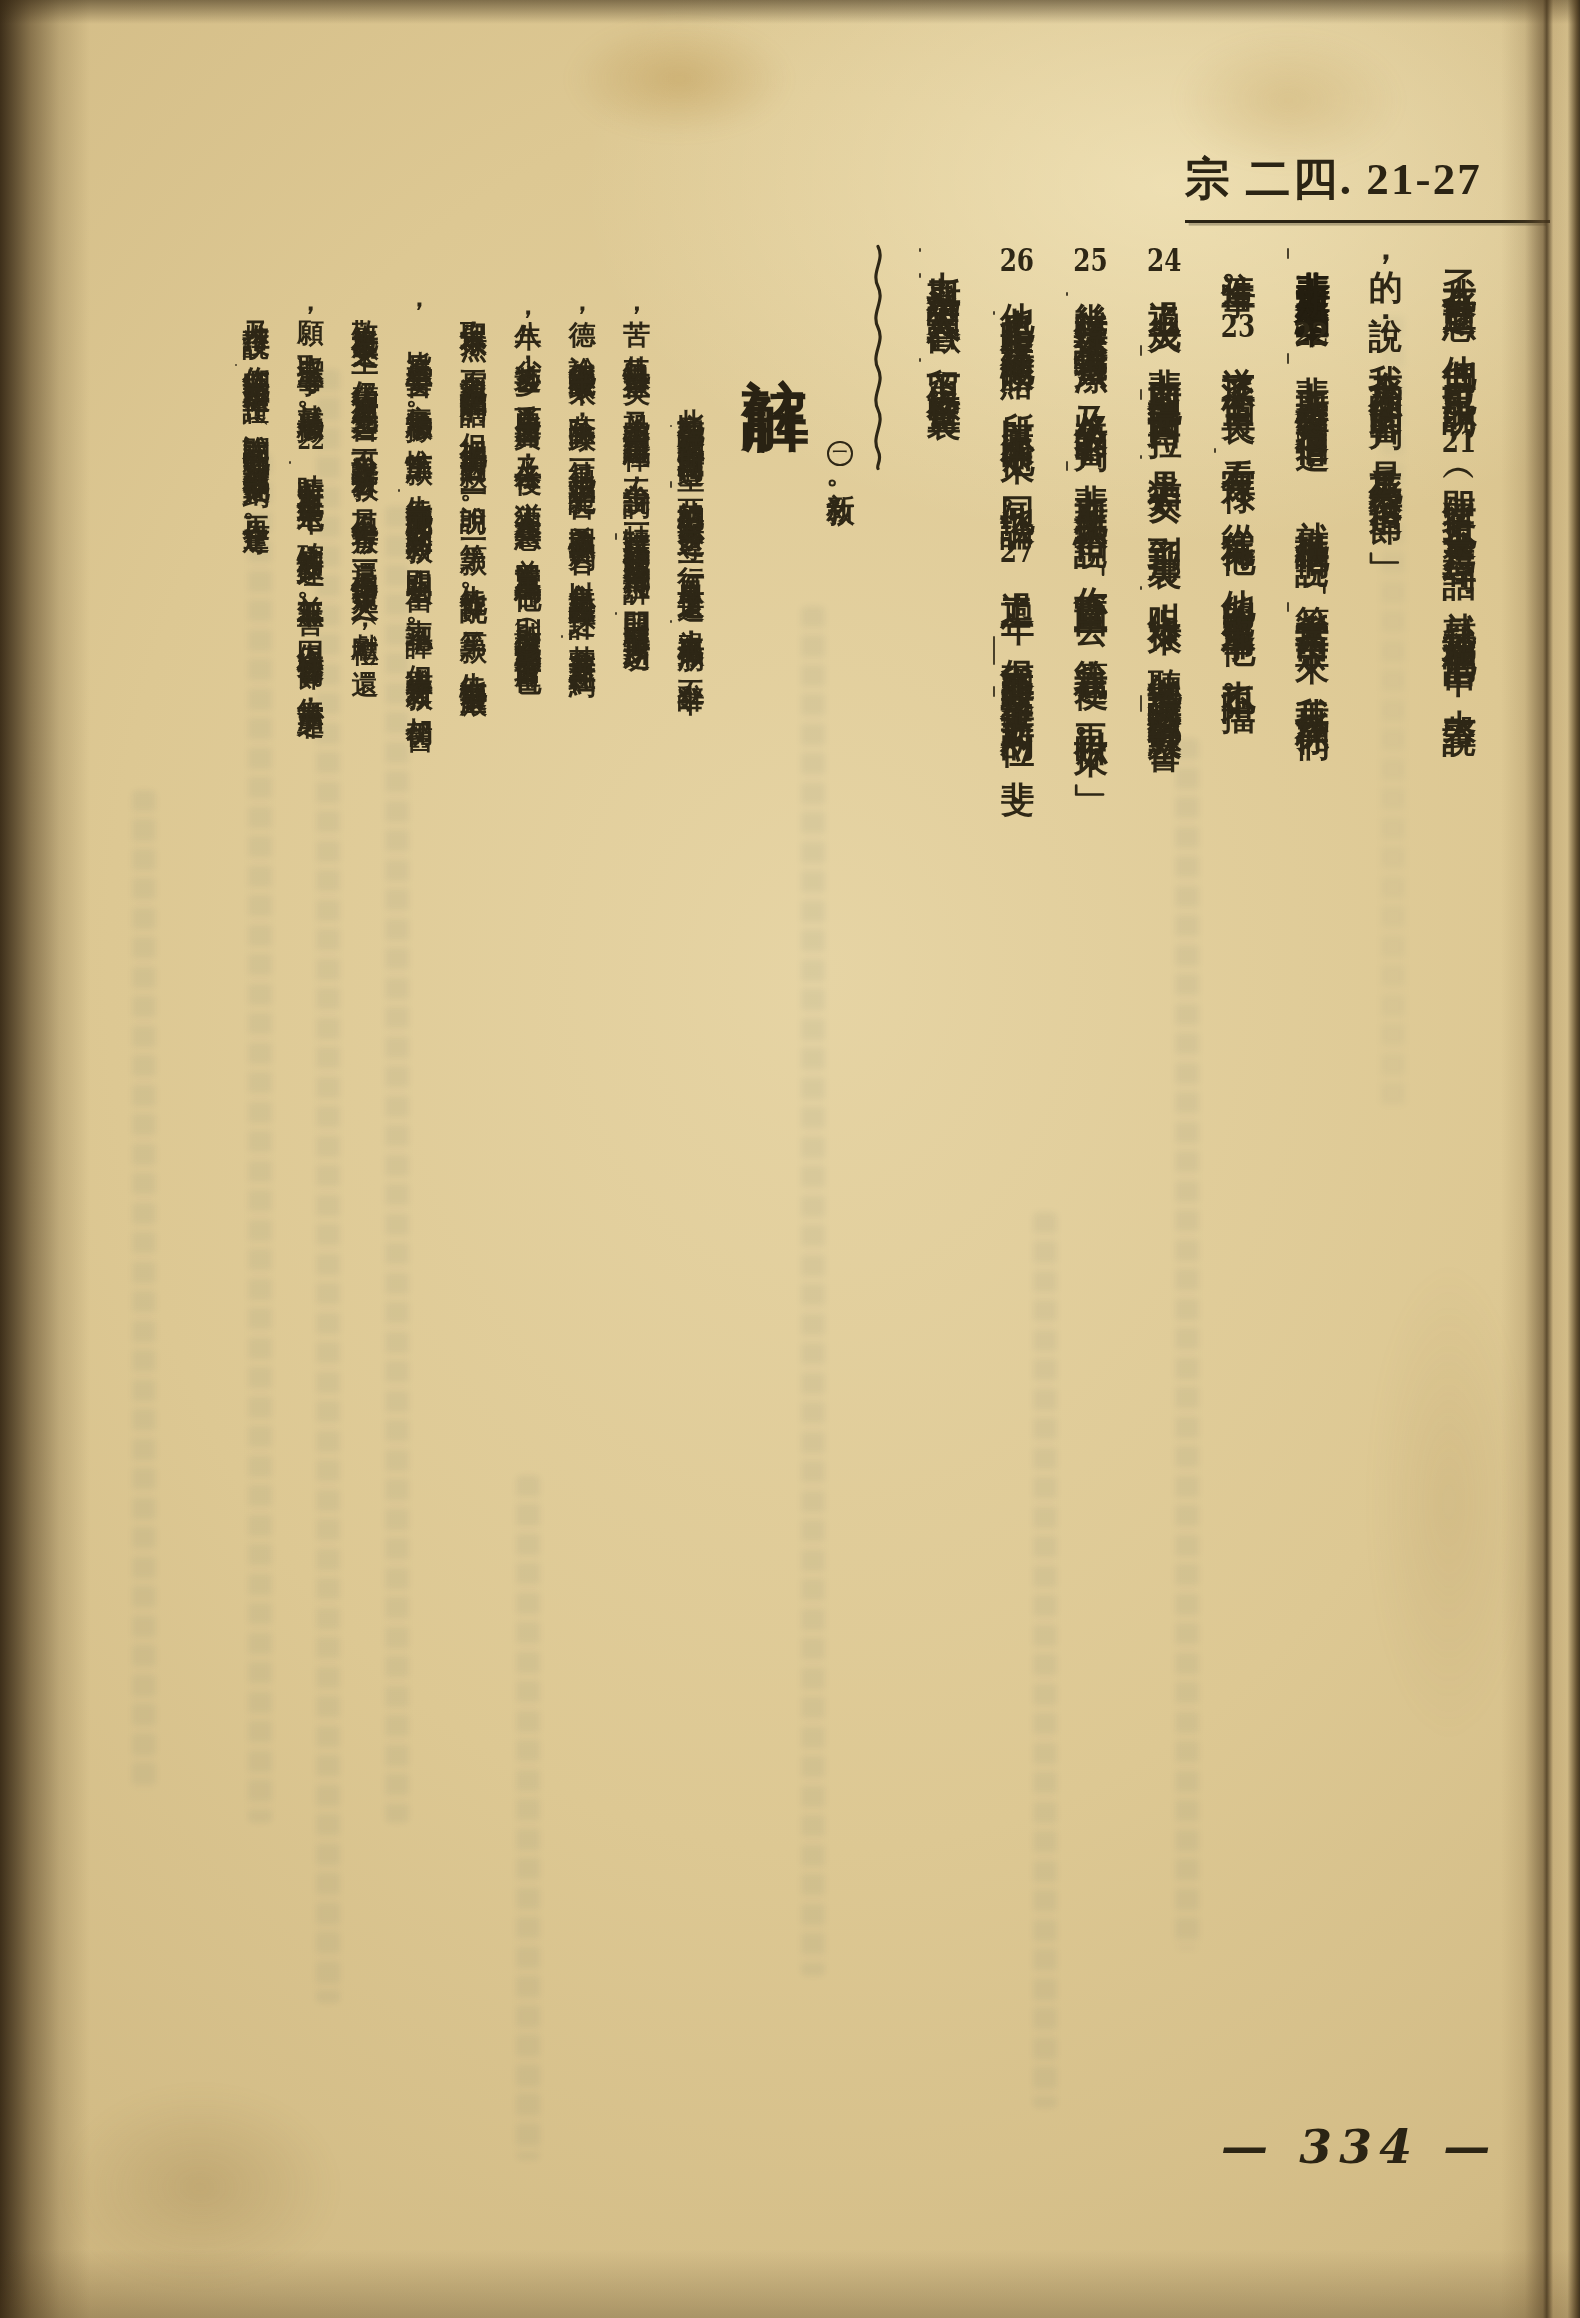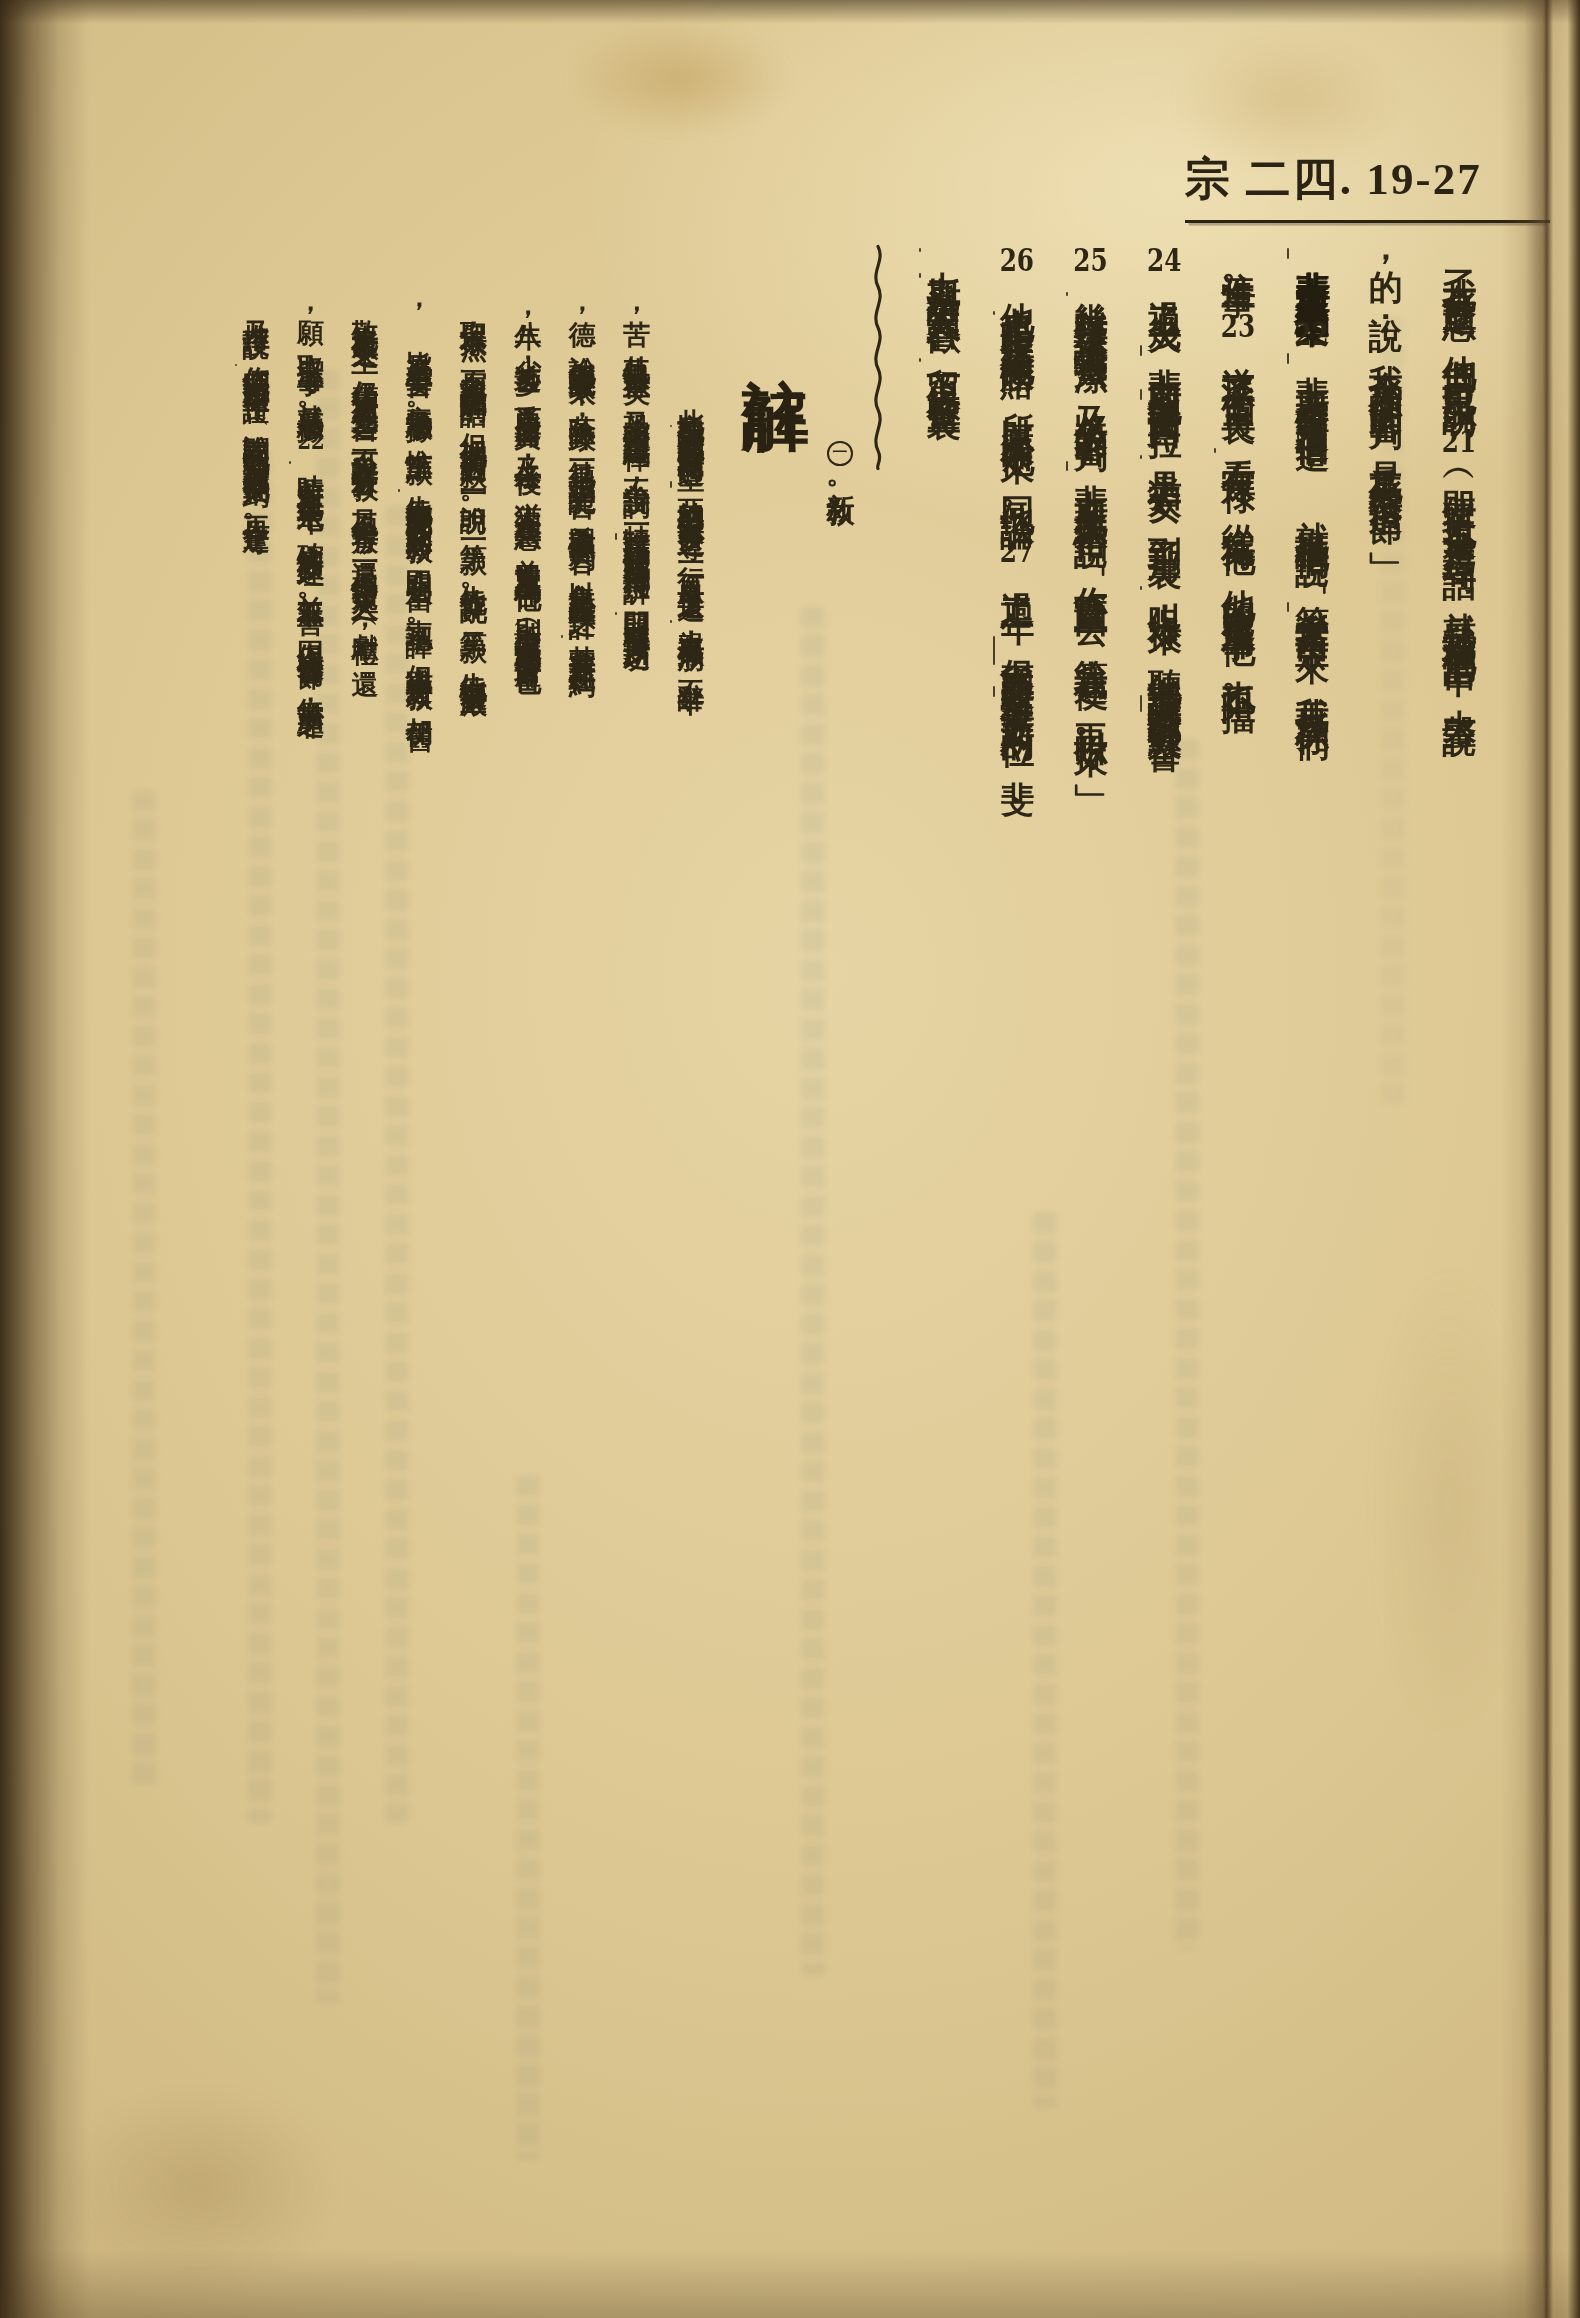--- a/index.html
+++ b/index.html
@@ -107,21 +107,21 @@
   <div class="bleed b6"></div>
   <div class="bleed b7"></div>
   <div class="bleed b8"></div>
   <div class="bleed b9"></div>
   <div class="stain s1"></div>
   <div class="stain s2"></div>
   <div class="stain s3"></div>
   <div class="stain s4"></div>
 
   <div class="header">
-    <span>宗 二四. 19-27</span>
+    <span>宗 二四. 21-27</span>
   </div>
 
   <div id="flow">
       <div class="vcol"><span>了我有什麼過惡，他們自己也可以說明。</span><span class="num">21</span><span>（即便有）也不過是爲這一句話，就是我站在他們當中，大聲說</span></div>
       <div class="vcol"><span>的，說：我今天受你們的審判，是爲死人復活這一節。」</span></div>
       <div class="vcol"><span class="bt pn">斐力斯</span><span class="bt gap">延不結案</span><span class="num">22</span><span class="pn">斐力斯</span><span>本確實知道這個道</span><span class="circ">一</span><span>，就推諉他們說：「等營官</span><span class="pn">李西亞</span><span>下來，我再查究你們</span></div>
       <div class="vcol"><span>這件事」。</span><span class="num">23</span><span>遂派了一個百夫長，看守</span><span class="pn">保祿</span><span>，從寬待他；他的親友來服事他，也不阻擋。</span></div>
       <div class="vcol"><span class="num">24</span><span>過了幾天，</span><span class="pn">斐力斯</span><span>同他妻子</span><span class="pn">圖西拉</span><span>，是</span><span class="pn">猶太</span><span>女，到了那裏，叫</span><span class="pn">保祿</span><span>來，聽他講論怎麼該信</span><span class="pn">耶穌基督</span><span>。</span></div>
       <div class="vcol"><span class="num">25</span><span>幾時</span><span class="pn">保祿</span><span>講論公義貞潔，及將來的審判，</span><span class="pn">斐力斯</span><span>就大大害怕說：「你暫且回去，等我遇便，再叫你來。」</span></div>
       <div class="vcol"><span class="num">26</span><span>他也是盼望</span><span class="pn">保祿</span><span>給他賄賂：所以屢次叫他來，同他談論。</span><span class="num">27</span><span>過了二年，</span><span class="pn">保爾爵斐斯督</span><span>接了</span><span class="pn">斐力斯</span><span>的位。</span><span class="pn">斐</span></div>
@@ -137,19 +137,20 @@
       <div class="ccol"><span>苦，其仇恨</span><span class="pn">保祿</span><span>至矣。又恐本國人不諳</span><span class="pn">羅馬</span><span>律，不善說詞，特聘一</span><span class="pn">羅馬</span><span>律師</span><span class="pn">代爾都洛</span><span>代爲控訴。開口即盛稱</span><span class="pn">斐力斯</span><span>之功</span></div>
       <div class="ccol"><span>德，說他怎麼能致太平，革除弊政，純是一片諂媚之詭言，希圖取悅於判官，以售其謀殺</span><span class="pn">保祿</span><span>之計。其實</span><span class="pn">斐力斯</span><span>在任約</span></div>
       <div class="ccol"><span>八年，劣迹甚多，爲西史所痛責，及去任後，</span><span class="pn">猶太</span><span>人念其舊惡，曾遣人至</span><span class="pn">羅馬</span><span>告他。則所說（感激至極者）皆虛言也。</span></div>
       <div class="ccol"><span>聖</span><span class="pn">保祿</span><span>不然，不屑說那些諂媚的話，但把他們所告的三款，一一說明。第一款：告他作亂。第二款：告他褻慢聖殿</span></div>
       <div class="ccol"><span>，皆是憑空妄告，毫無憑據。惟第三款：告他奉</span><span class="pn">納匝肋</span><span class="pn">耶穌</span><span>立的新敎，即明明承當，直認不諱。但雖奉這新敎，却仍舊</span></div>
       <div class="ccol"><span>敬先祖所敬之天主，仍舊信法律及先知之書，不可說是背叛古敎。且不但未背叛，還是一個恪守規矩之人。（獻禮，還</span></div>
       <div class="ccol"><span>願，取潔）等事，就是憑據。</span><span class="num">22</span><span>時</span><span class="pn">斐力斯</span><span>在任已六七年，確知新敎之理，並無不善。因</span><span class="pn">保祿</span><span>被告各節，無當治之罪，</span></div>
       <div class="ccol"><span>乃推諉說：你們既拉</span><span class="pn">李西亞</span><span>作證。（說問問他就知道）我就等他來到，再作定奪。</span></div>
     </div>
 
+  <div class="pageno">— 334 —</div>
 
   <div class="edge-left"></div>
   <div class="edge-top"></div>
   <div class="edge-bottom"></div>
   <div class="edge-right"></div>
 </div>
 
 
 </body></html>

